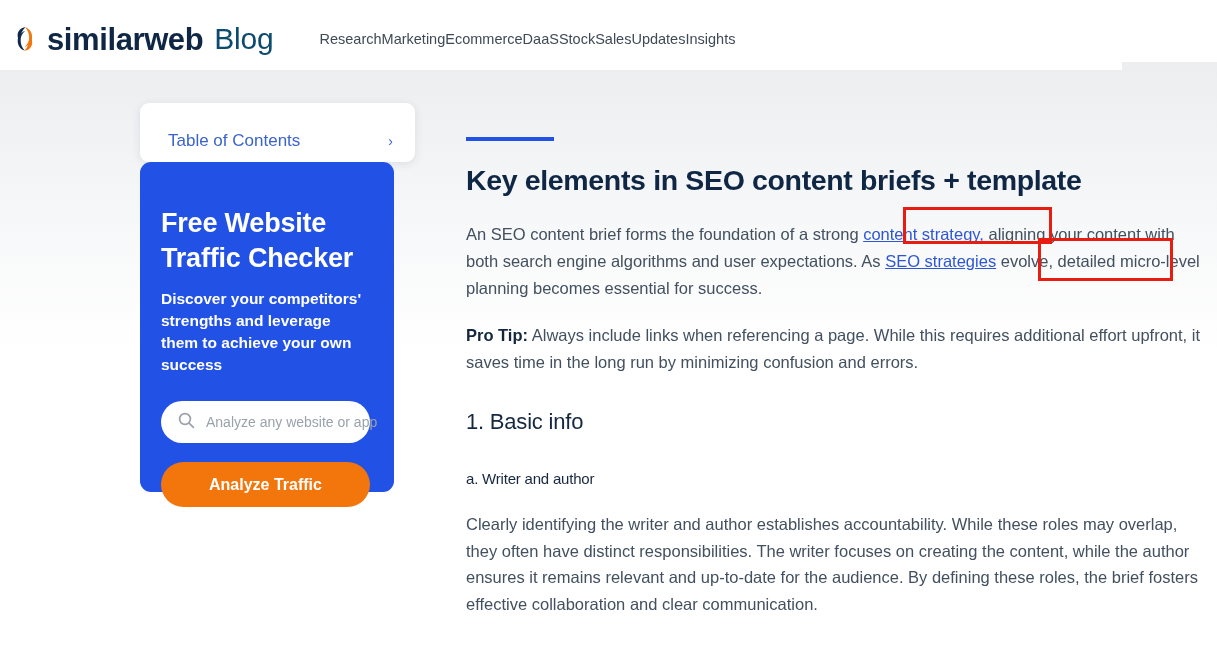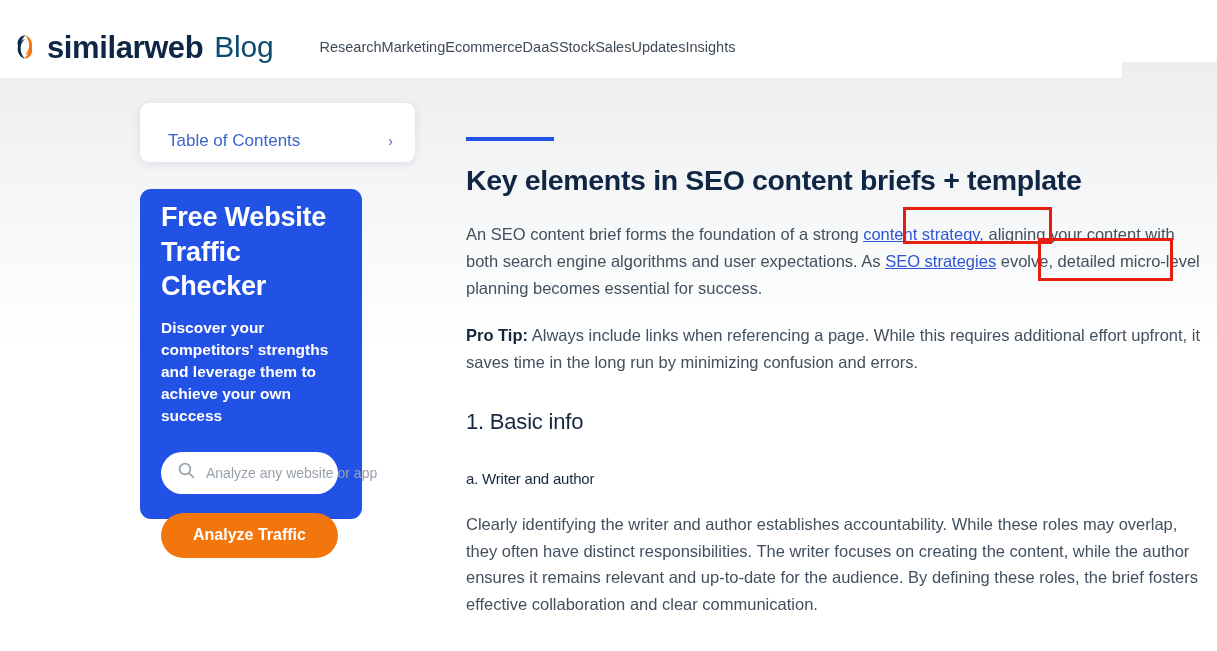--- a/index.html
+++ b/index.html
@@ -7,21 +7,21 @@
     margin: 0; padding: 0;
     width: 1217px; height: 651px;
     overflow: hidden;
     background: #ffffff;
     font-family: "Liberation Sans", sans-serif;
     -webkit-font-smoothing: antialiased;
   }
 
   
   .site-header {
-    position: absolute; top: 16px; left: 0;
+    position: absolute; top: 8px; left: 0;
     width: 1122px; height: 62px;
     background: #ffffff;
     display: flex; align-items: center;
     z-index: 20;
   }
   .brand {
     display: flex; align-items: center;
     margin-left: 10px;
     text-decoration: none;
   }
@@ -100,25 +100,24 @@
     flex: 1 1 auto;
   }
   .toc-chevron {
     color: #3b63cf;
     font-size: 14px;
     line-height: 1;
     margin-right: 2px;
   }
 
   .cta-card {
-    margin-top: 27px;
-    width: 222px; height: 330px;
+    width: 254px; height: 330px;
     background: #2251e6;
     border-radius: 11px;
-    padding: 11px 24px 0 21px;
+    padding: 44px 24px 0 21px;
   }
   .cta-title {
     font-size: 27px;
     font-weight: 700;
     color: #ffffff;
     line-height: 1.28;
     letter-spacing: -0.2px;
   }
   .cta-sub {
     margin-top: 13px;

